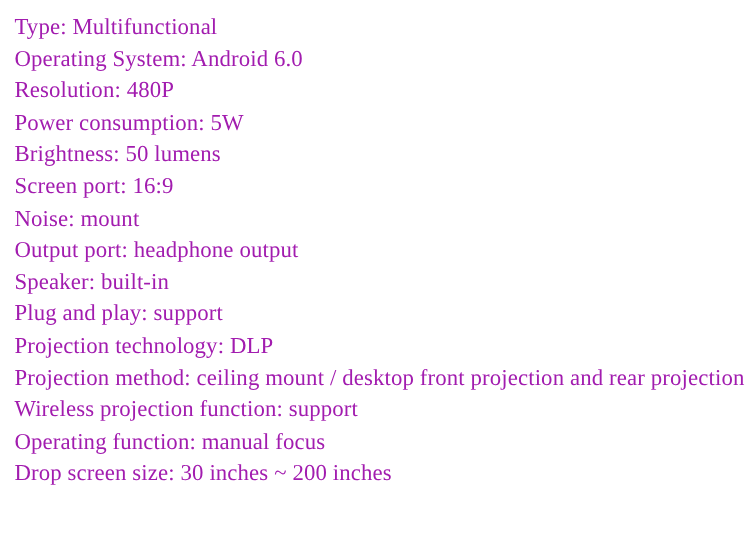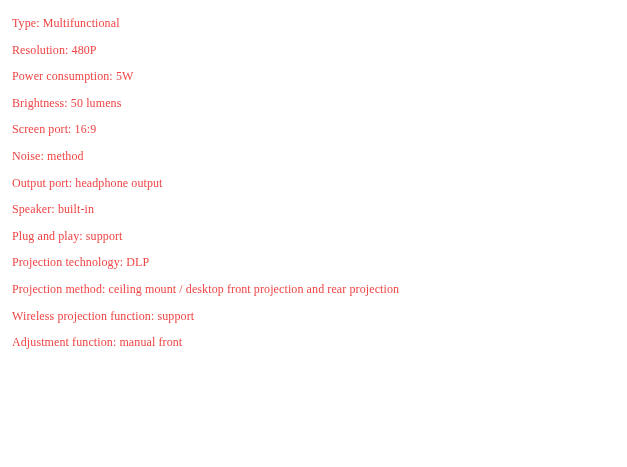--- a/index.html
+++ b/index.html
@@ -12,37 +12,39 @@
     background: #ffffff;
     font-family: "Liberation Serif", "DejaVu Serif", serif;
     color: #000000;
     overflow: hidden;
   }
   .spec-sheet {
     padding: 10px 0 0 12px;
     box-sizing: border-box;
   }
   .spec-line {
-    font-size: 12px;
+    font-size: 19px;
     line-height: 26.6px;
     white-space: nowrap;
-    color: #ef4444;
+    color: #a21caf;
     letter-spacing: 0.1px;
   }
 </style>
 </head>
 <body>
 
 <div class="spec-sheet">
   <div class="spec-line">Type: Multifunctional</div>
+  <div class="spec-line">Operating System: Android 6.0</div>
   <div class="spec-line">Resolution: 480P</div>
   <div class="spec-line">Power consumption: 5W</div>
   <div class="spec-line">Brightness: 50 lumens</div>
   <div class="spec-line">Screen port: 16:9</div>
-  <div class="spec-line">Noise: method</div>
+  <div class="spec-line">Noise: mount</div>
   <div class="spec-line">Output port: headphone output</div>
   <div class="spec-line">Speaker: built-in</div>
   <div class="spec-line">Plug and play: support</div>
   <div class="spec-line">Projection technology: DLP</div>
   <div class="spec-line">Projection method: ceiling mount / desktop front projection and rear projection</div>
   <div class="spec-line">Wireless projection function: support</div>
-  <div class="spec-line">Adjustment function: manual front</div>
+  <div class="spec-line">Operating function: manual focus</div>
+  <div class="spec-line">Drop screen size: 30 inches ~ 200 inches</div>
 </div>
 
 </body></html>

